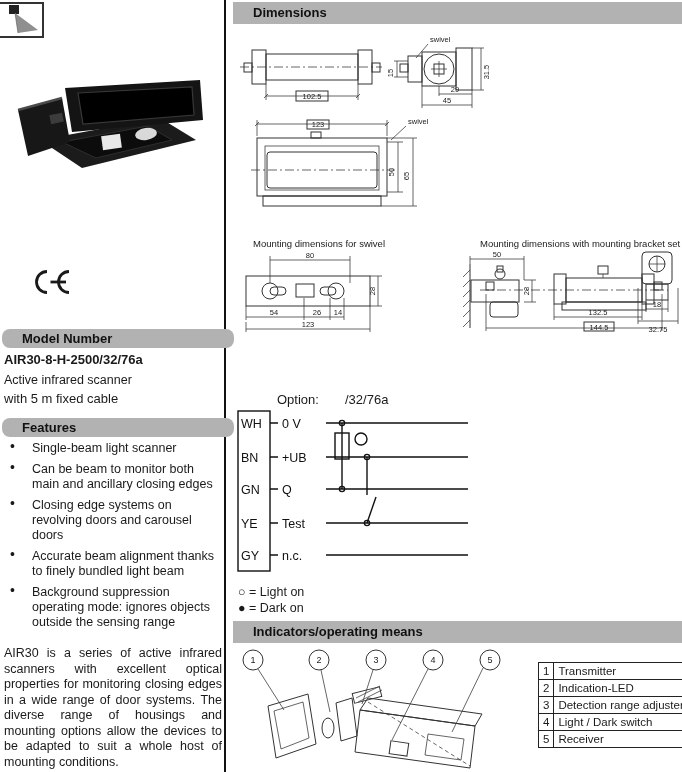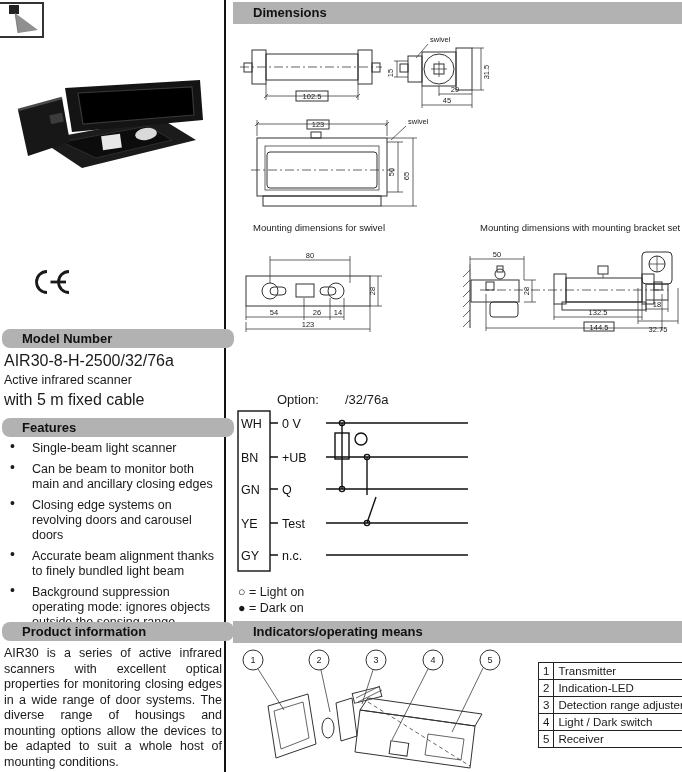--- a/index.html
+++ b/index.html
@@ -4,28 +4,28 @@
 <style>
   html,body{margin:0;padding:0;background:#ffffff;}
   #page{position:relative;width:682px;height:772px;background:#fff;overflow:hidden;
         font-family:"Liberation Sans",sans-serif;color:#1a1a1a;}
   .abs{position:absolute;}
   .sec-bar{position:absolute;background:#b2b2b2;color:#111;font-weight:bold;
            font-size:13px;line-height:19px;padding-left:20px;}
   .bar-left{left:2px;width:212px;height:19px;border-radius:8px;}
   .bar-right{left:233px;width:441px;height:22px;line-height:22px;}
   .divider{position:absolute;left:224px;top:0;width:2px;height:772px;background:#111;}
-  .model-number{font-weight:normal;font-size:16px;}
+  .model-number{font-weight:bold;font-size:13px;}
   .body-txt{font-size:12.5px;}
-  .small-txt{font-size:16px;}
+  .small-txt{font-size:13px;}
   .feature{position:relative;padding-left:30px;margin-bottom:6px;
            font-size:12.5px;line-height:15px;width:190px;}
   .feature .dot{position:absolute;left:8px;top:-2px;font-size:14px;}
   .para{font-size:12.5px;line-height:15.5px;text-align:justify;width:218px;}
-  .caption{position:absolute;font-size:9.5px;color:#1a1a1a;white-space:nowrap;}
+  .caption{position:absolute;font-size:9.5px;color:#1a1a1a;white-space:nowrap;margin-top:16px;}
   svg{display:block;}
   .dwg line,.dwg path,.dwg rect,.dwg circle,.dwg polygon,.dwg polyline,.dwg ellipse
       {stroke:#333;fill:none;stroke-width:1;}
   .dwg text{fill:#222;font-size:7.5px;stroke:none;font-family:"Liberation Sans",sans-serif;}
   .dwg .thin{stroke-width:0.75;}
   .dwg .ctr{stroke-dasharray:9 3 2 3;stroke-width:0.75;}
   .cir text{fill:#111;font-size:12.5px;stroke:none;font-family:"Liberation Sans",sans-serif;}
   .cir line,.cir rect,.cir path,.cir circle{stroke:#111;fill:none;stroke-width:1.4;}
   .legend-row{font-size:12.5px;line-height:16px;}
   .ind-table{position:absolute;left:538px;top:662px;border-collapse:collapse;}
@@ -87,21 +87,20 @@
       <span class="dot">•</span>
       <span>Closing edge systems on revolving doors and carousel doors</span></div>
     <div class="feature">
       <span class="dot">•</span>
       <span>Accurate beam alignment thanks to finely bundled light beam</span></div>
     <div class="feature">
       <span class="dot">•</span>
       <span>Background suppression operating mode: ignores objects outside the sensing range</span></div>
   </div>
 
-  <div class="sec-bar bar-left" style="top:622px;">Product information</div>
   <div class="abs para" style="left:4px;top:646px;">AIR30 is a series of active infrared scanners with excellent optical properties for monitoring closing edges in a wide range of door systems. The diverse range of housings and mounting options allow the devices to be adapted to suit a whole host of mounting conditions.</div>
 
   <div class="sec-bar bar-right" style="top:2px;">Dimensions</div>
 
   <div class="abs" style="left:240px;top:34px;">
     <svg class="dwg" width="430" height="78" viewBox="0 0 430 78">
 
       <rect x="4" y="29" width="8" height="9"></rect>
       <rect x="12" y="16" width="14" height="34"></rect>
       <rect x="26" y="20" width="92" height="26"></rect>

